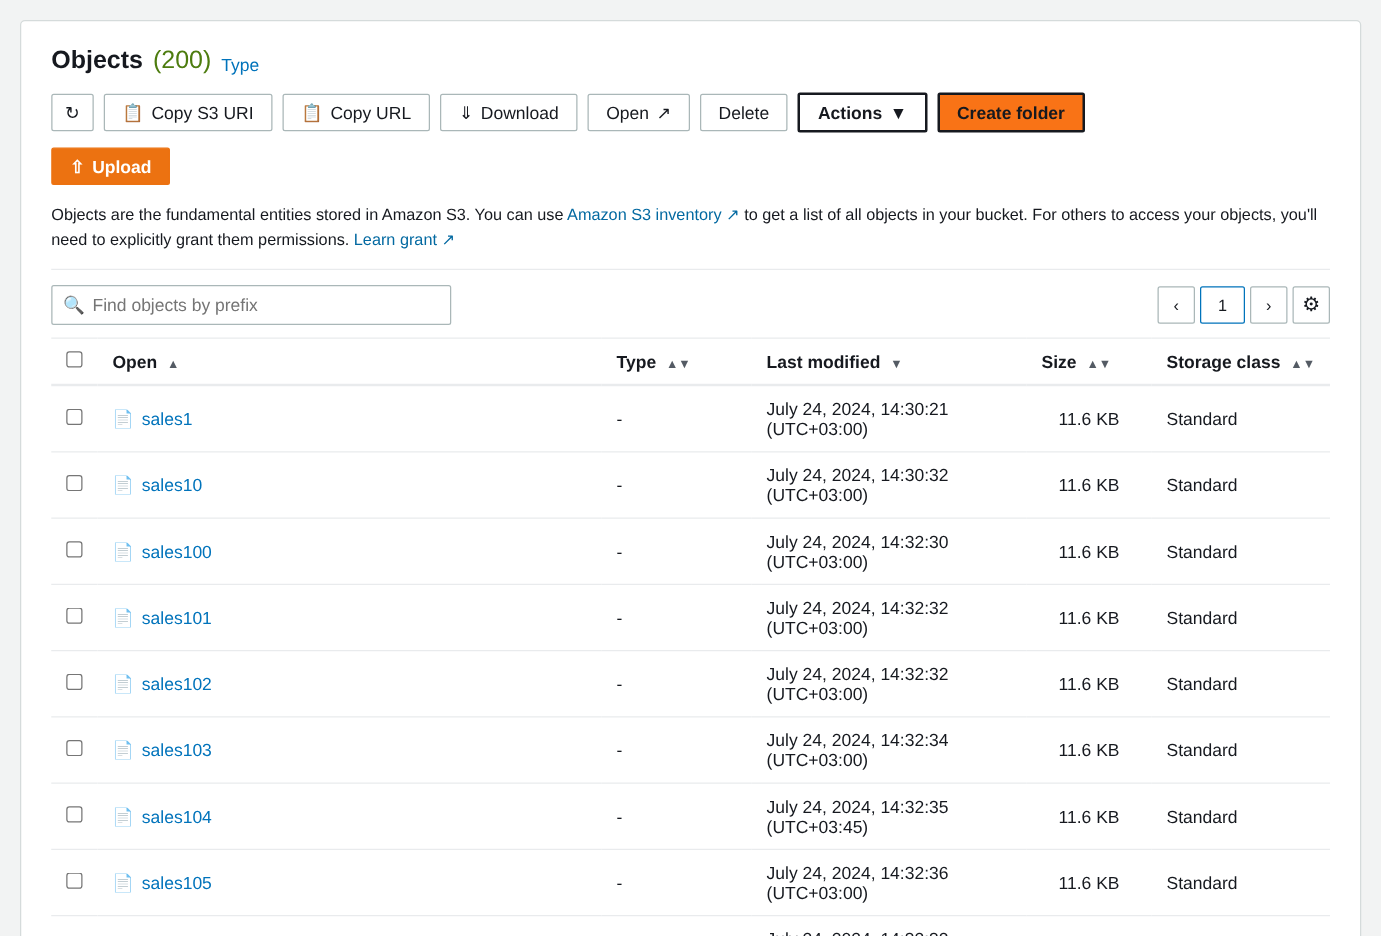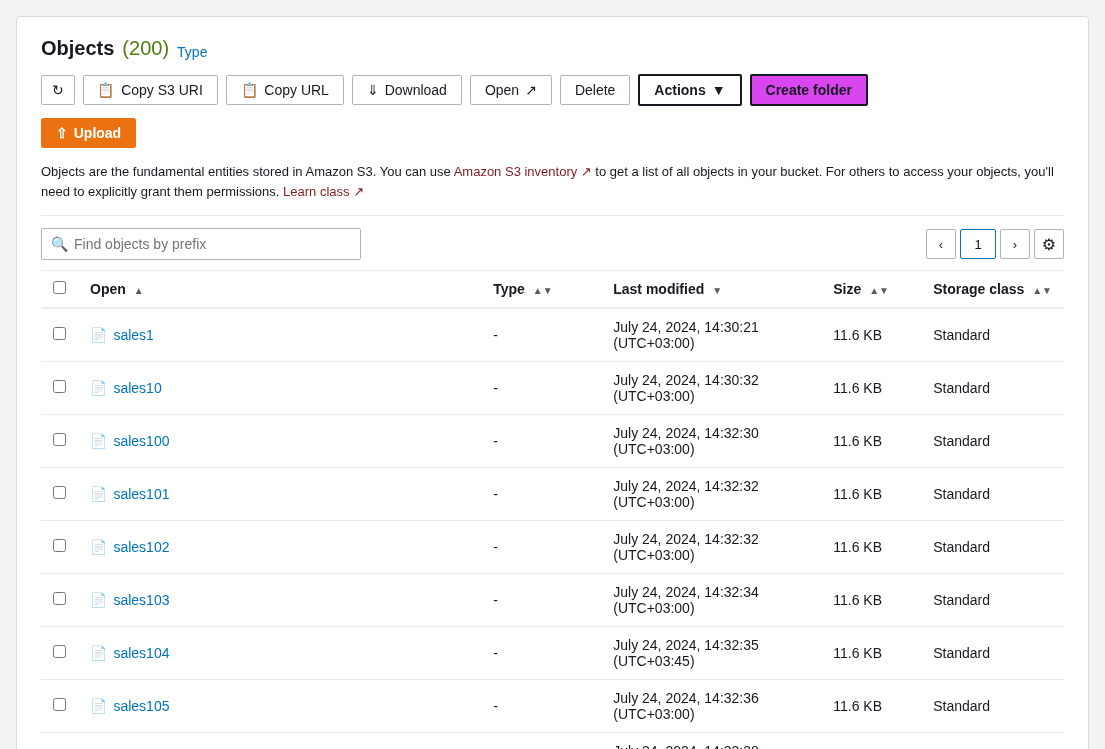--- a/index.html
+++ b/index.html
@@ -65,32 +65,32 @@
       border-color: #ec7211;
       color: #fff;
       font-weight: 600;
     }
     .btn-actions {
       background: #fff;
       border: 2px solid #16191f;
       font-weight: 600;
     }
     .btn-create {
-      background: #d946ef;
+      background: #f97316;
       border: 2px solid #16191f;
       font-weight: 600;
     }
     .description {
       font-size: 13px;
       color: #16191f;
       margin-bottom: 14px;
       line-height: 1.5;
     }
     .description a {
-      color: #7f1d1d;
+      color: #0369a1;
       text-decoration: none;
     }
     .search-bar {
       display: flex;
       align-items: center;
       margin-bottom: 0;
       padding: 12px 0 10px 0;
       border-top: 1px solid #e9ebed;
       justify-content: space-between;
     }
@@ -198,21 +198,21 @@
       color: #545b64;
       font-size: 14px;
       flex-shrink: 0;
     }
     .checkbox-col { width: 36px; }
     .name-col { min-width: 180px; }
     .type-col { width: 120px; }
     .modified-col { width: 220px; }
     .size-col { width: 100px; text-align: left; }
     .storage-col { width: 140px; }
-    .size-val { text-align: left; }
+    .size-val { text-align: center; }
   </style>
 </head>
 <body>
 
 <div class="panel">
 
   <div class="panel-header">
     <span class="panel-title">Objects</span>
     <span class="panel-count">(200)</span>
     <a href="#" class="info-link">Type</a>
@@ -251,21 +251,21 @@
   </div>
 
   <div class="toolbar" style="margin-bottom:14px;">
     <button class="btn btn-primary">
       <span>⇧</span>
       <span>Upload</span>
     </button>
   </div>
 
   <div class="description">
-    <span>Objects are the fundamental entities stored in Amazon S3. You can use </span><a href="#"><span>Amazon S3 inventory</span> ↗</a><span> to get a list of all objects in your bucket. For others to access your objects, you'll need to explicitly grant them permissions. </span><a href="#"><span>Learn class</span> ↗</a>
+    <span>Objects are the fundamental entities stored in Amazon S3. You can use </span><a href="#"><span>Amazon S3 inventory</span> ↗</a><span> to get a list of all objects in your bucket. For others to access your objects, you'll need to explicitly grant them permissions. </span><a href="#"><span>Learn grant</span> ↗</a>
   </div>
 
   <div class="search-bar">
     <div class="search-input-wrap">
       <span class="search-icon-pos">🔍</span>
       <input class="search-input" type="text" placeholder="Find objects by prefix" style="">
     </div>
     <div class="pagination">
       <button class="page-btn">‹</button>
       <span class="page-current">1</span>

